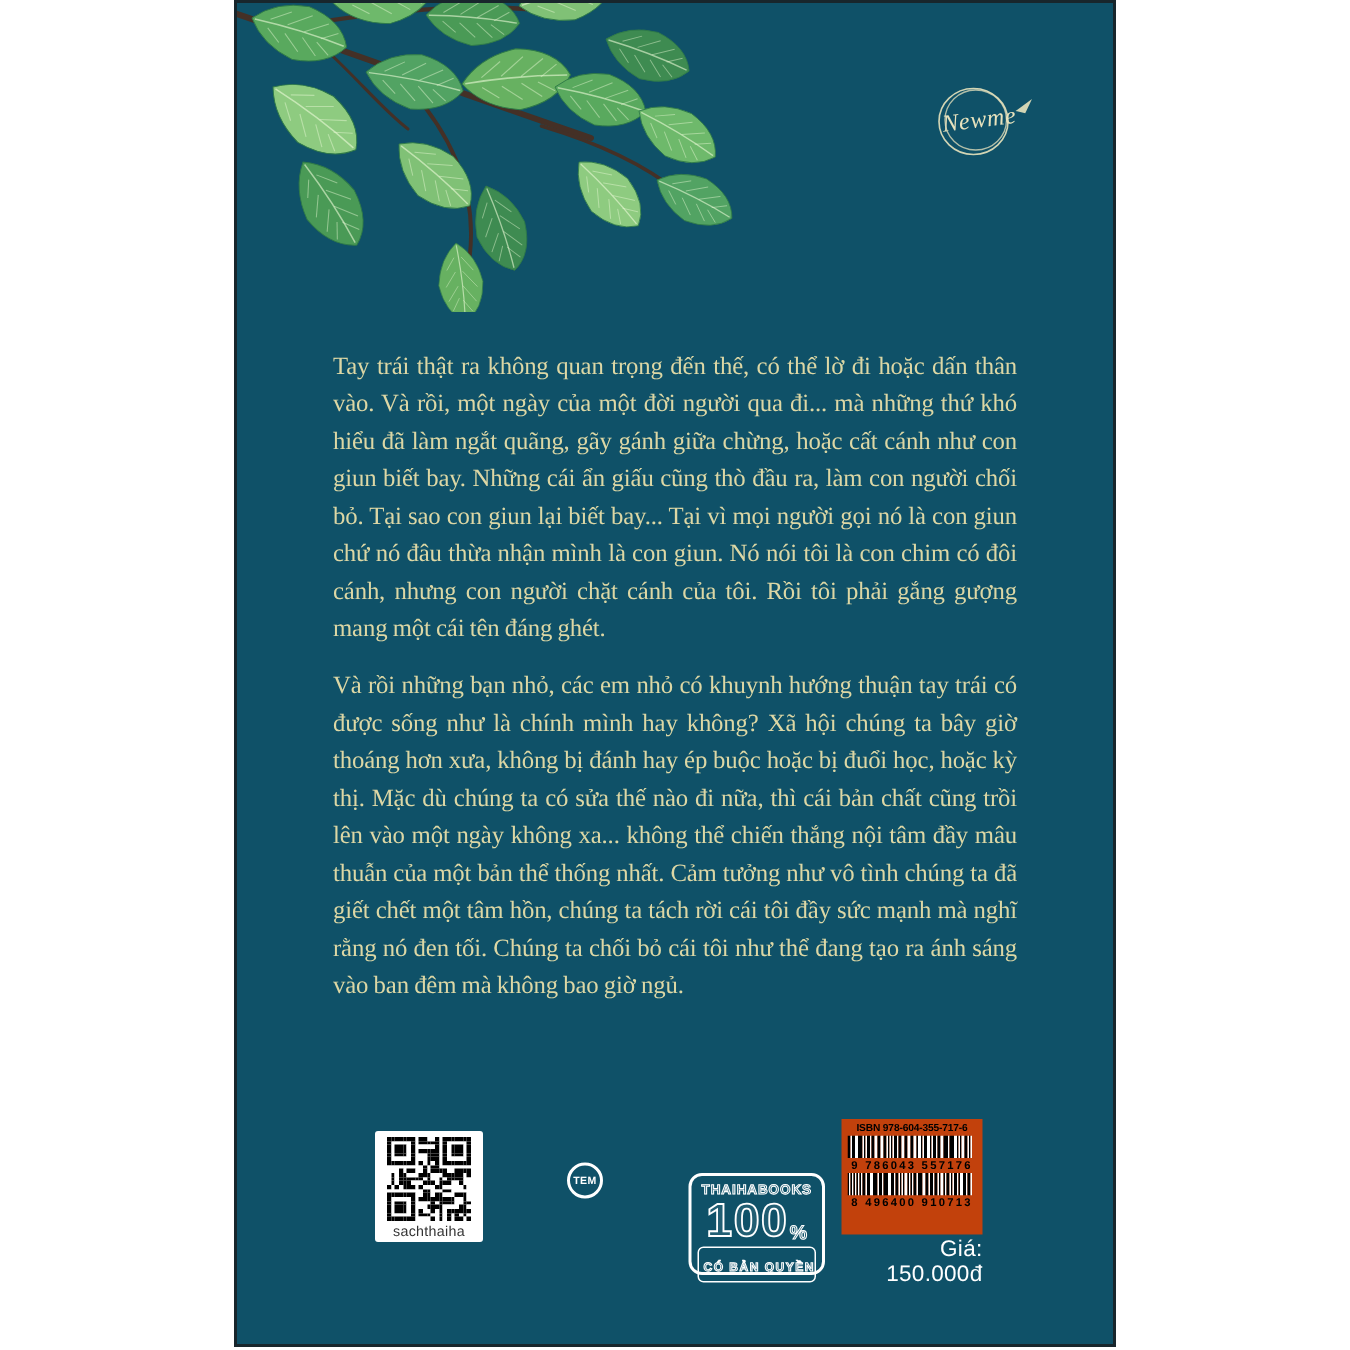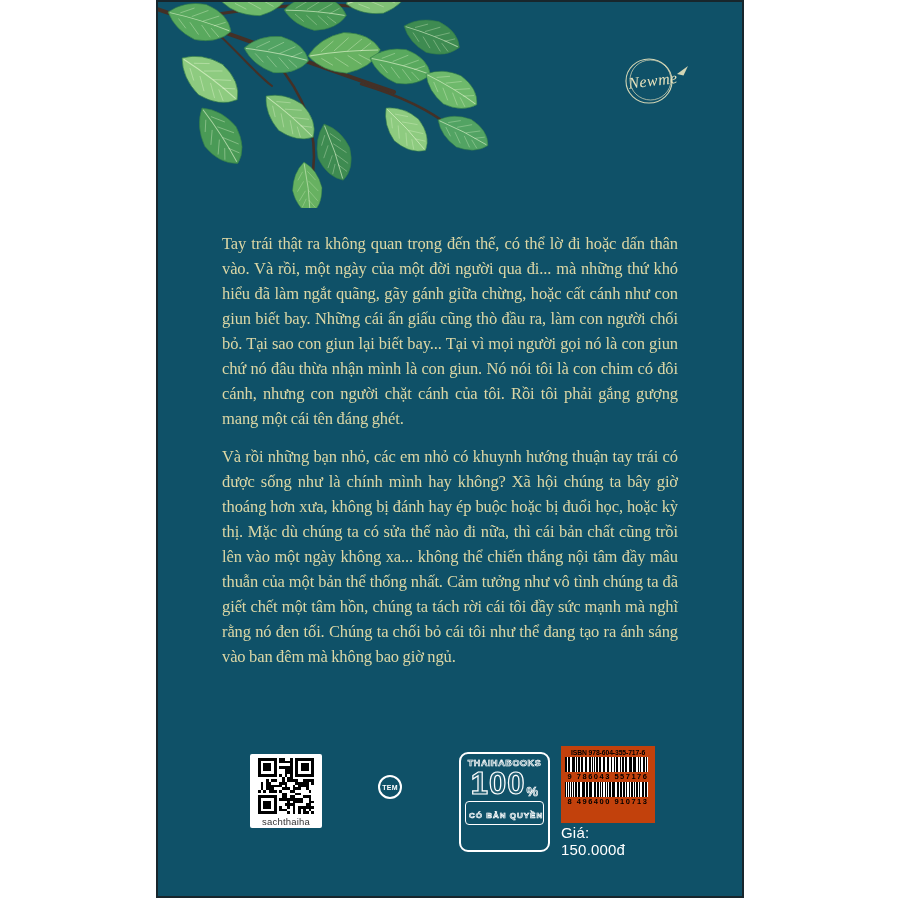--- a/index.html
+++ b/index.html
@@ -41,21 +41,21 @@
   .qr-label{font-size:9.5px;color:#333;margin-top:2px;letter-spacing:.2px;}
   
   .tem{
     position:absolute;left:220px;top:773px;width:24px;height:24px;
     border:2px solid #fff;border-radius:50%;box-sizing:border-box;
     display:flex;align-items:center;justify-content:center;
   }
   .tem span{font-size:7px;font-weight:bold;color:#fff;letter-spacing:.3px;}
   
   .stamp{
-    position:absolute;left:301px;top:750px;width:91px;height:100px;
+    position:absolute;left:301px;top:780px;width:91px;height:68px;
     box-sizing:border-box;border:2px solid #fff;border-radius:9px;
     padding:3px 4px 4px;display:flex;flex-direction:column;align-items:center;
   }
   .outlined{color:rgba(255,255,255,0.08);-webkit-text-stroke:0.7px #ffffff;}
   @supports not (-webkit-text-stroke:1px #fff){.outlined{color:#fff;}}
   .stamp-title{font-size:9px;font-weight:bold;letter-spacing:.6px;margin-top:1px;white-space:nowrap;}
   .stamp-100{display:flex;align-items:flex-end;line-height:1;margin-top:0px;}
   .stamp-100 .n{font-size:31px;font-weight:bold;-webkit-text-stroke:1.2px #fff;letter-spacing:1px;}
   .stamp-100 .pct{font-size:13px;font-weight:bold;margin:0 0 1px 1px;}
   .stamp-bottom{
@@ -68,21 +68,21 @@
     position:absolute;left:403px;top:744px;width:94px;height:77px;
     box-sizing:border-box;background:#c2410c;padding:3px 4px 2px;
     display:flex;flex-direction:column;align-items:center;
   }
   .isbn{font-size:6.8px;font-weight:bold;color:#000;white-space:nowrap;letter-spacing:-.1px;}
   .bars{width:86px;height:15px;display:flex;align-items:stretch;margin-top:1px;overflow:hidden;}
   .bars div{height:100%;}
   .bnum{font-size:7.5px;font-weight:bold;color:#000;letter-spacing:1.5px;white-space:nowrap;line-height:8px;margin-top:1px;}
   
   .price{
-    position:absolute;left:403px;top:822px;width:94px;text-align:left;
+    position:absolute;left:403px;top:822px;width:94px;text-align:right;
     color:#fff;font-size:15px;letter-spacing:.2px;
   }
 </style>
 </head>
 <body>
 
 <div class="cover">
 
   <svg id="foliage" class="foliage" width="345" height="210" viewBox="0 0 345 210">
       <path d="M-8,8 C70,34 150,64 238,94" fill="none" stroke="#443026" stroke-width="4" stroke-linecap="round"></path>

